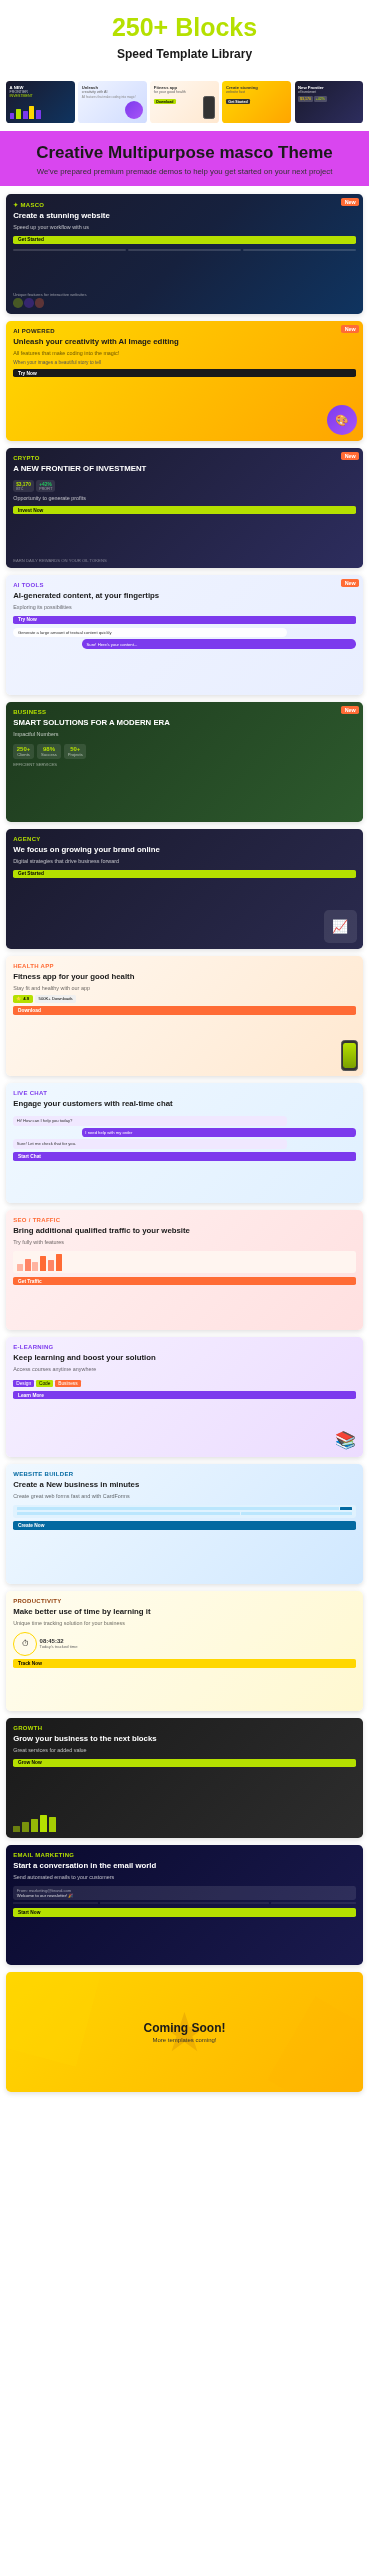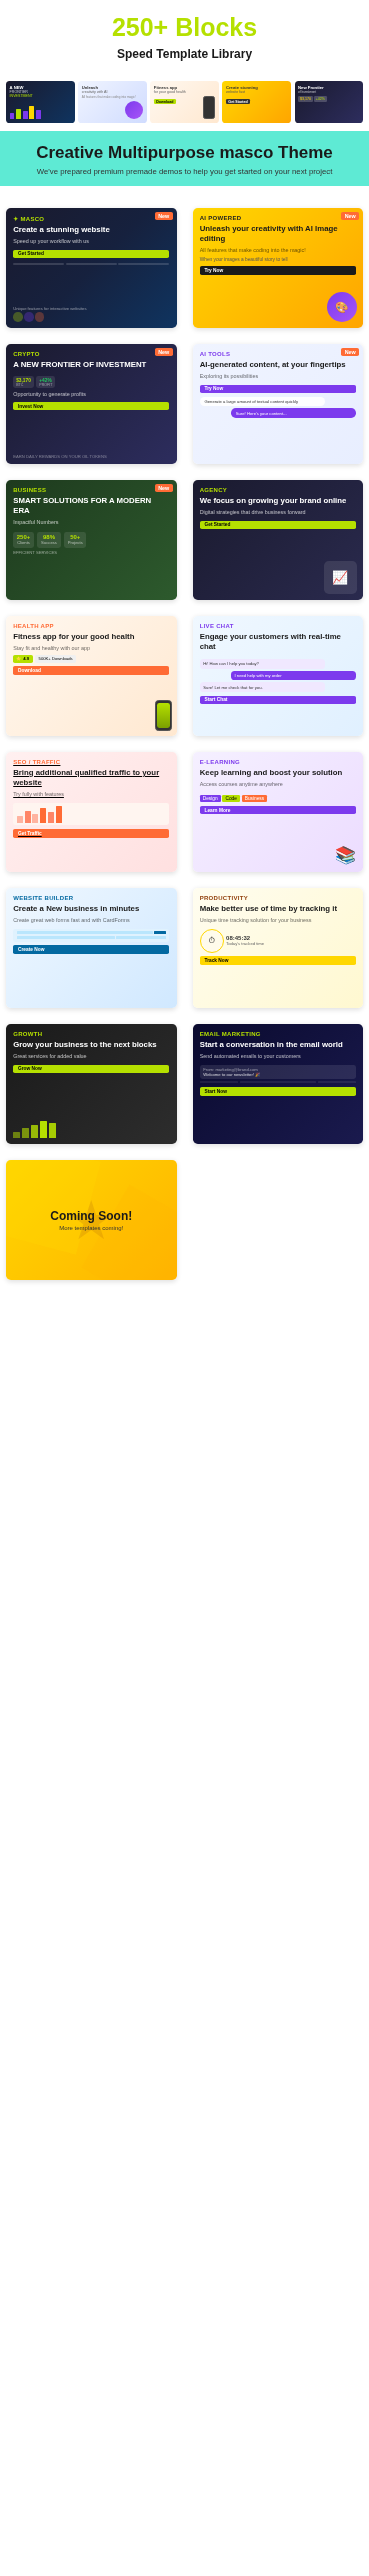--- a/index.html
+++ b/index.html
@@ -31,41 +31,41 @@
     .header-desc {
       font-size: 7.8px;
       color: #555;
       line-height: 1.5;
       max-width: 252px;
       margin: 0 auto;
     }
 
     
     .creative-section {
-      background: #5eead4;
+      background: #d946ef;
       padding: 12px 9.6px 9.6px;
       text-align: center;
     }
     .creative-title {
       font-size: 17px;
       font-weight: 900;
       color: #1a1a1a;
       line-height: 1.2;
     }
     .creative-subtitle {
       font-size: 7.8px;
       color: #333;
       margin-top: 3.6px;
     }
 
     .templates-grid {
-      padding: 22px 6px;
+      padding: 8px 6px;
       display: grid;
-      grid-template-columns: 1fr 1fr;
-      gap: 16px;
+      grid-template-columns: 1fr;
+      gap: 7px;
     }
 
     .template-card {
       border-radius: 4.8px;
       overflow: hidden;
       position: relative;
       height: 120px;
       background: #f5f5f5;
       box-shadow: 0 1.2px 4.8px rgba(0,0,0,0.12);
     }
@@ -85,21 +85,21 @@
 
     
     .card-stunning { background: linear-gradient(135deg, #1a1a2e 0%, #16213e 50%, #0f3460 100%); }
     .card-unleash { background: linear-gradient(135deg, #ffd700 0%, #ffa500 100%); }
     .card-investment { background: linear-gradient(135deg, #1a1a2e 0%, #2d2d5e 100%); }
     .card-ai-content { background: linear-gradient(135deg, #f0f4ff 0%, #e8eeff 100%); }
     .card-smart { background: linear-gradient(135deg, #1e3a1e 0%, #2d5a2d 100%); }
     .card-focus { background: linear-gradient(135deg, #1a1a2e 0%, #2a2a4e 100%); }
     .card-fitness { background: linear-gradient(135deg, #fff8f0 0%, #ffe8d0 100%); }
     .card-engage { background: linear-gradient(135deg, #f0f8ff 0%, #e0f0ff 100%); }
-    .card-bring { background: linear-gradient(135deg, #fff0f0 0%, #ffe0e0 100%); text-decoration: underline; }
+    .card-bring { background: linear-gradient(135deg, #fff0f0 0%, #ffe0e0 100%); }
     .card-keep { background: linear-gradient(135deg, #f5f0ff 0%, #ecdcff 100%); }
     .card-fast { background: linear-gradient(135deg, #f0fff0 0%, #d0ffd0 100%); }
     .card-create { background: linear-gradient(135deg, #f0f8ff 0%, #d0e8ff 100%); }
     .card-better { background: linear-gradient(135deg, #fffdf0 0%, #fff8d0 100%); }
     .card-grow { background: linear-gradient(135deg, #1a1a1a 0%, #2d2d2d 100%); }
     .card-start { background: linear-gradient(135deg, #0a0a2e 0%, #1a1a4e 100%); }
     .card-coming { background: linear-gradient(135deg, #ffd700 0%, #ffb300 100%); }
 
     .card-inner {
       width: 100%;
@@ -478,21 +478,21 @@
           <div style="flex:1;height:3.6px;background:#bae6fd;border-radius:0.6px;"></div>
         </div>
       </div>
       <div class="mini-btn" style="background:#0369a1;color:#fff;">Create Now</div>
     </div>
   </div>
 
   <div class="template-card card-better">
     <div class="card-inner">
       <div class="card-label" style="color:#92400e;">PRODUCTIVITY</div>
-      <div class="card-heading dark">Make better use of time by tracking it</div>
+      <div class="card-heading dark">Make better use of time by learning it</div>
       <div class="card-desc dark">Unique time tracking solution for your business</div>
       <div style="margin-top:3.6px;display:flex;gap:2.4px;align-items:center;">
         <div style="width:24px;height:24px;border-radius:50%;border:1.8px solid #ffd700;display:flex;align-items:center;justify-content:center;font-size:8.4px;background:#fffbeb;">⏱</div>
         <div>
           <div style="font-size:6px;font-weight:800;color:#333;">08:45:32</div>
           <div style="font-size:4.2px;color:#666;">Today's tracked time</div>
         </div>
       </div>
       <div class="mini-btn" style="background:#ffd700;color:#000;">Track Now</div>
     </div>

